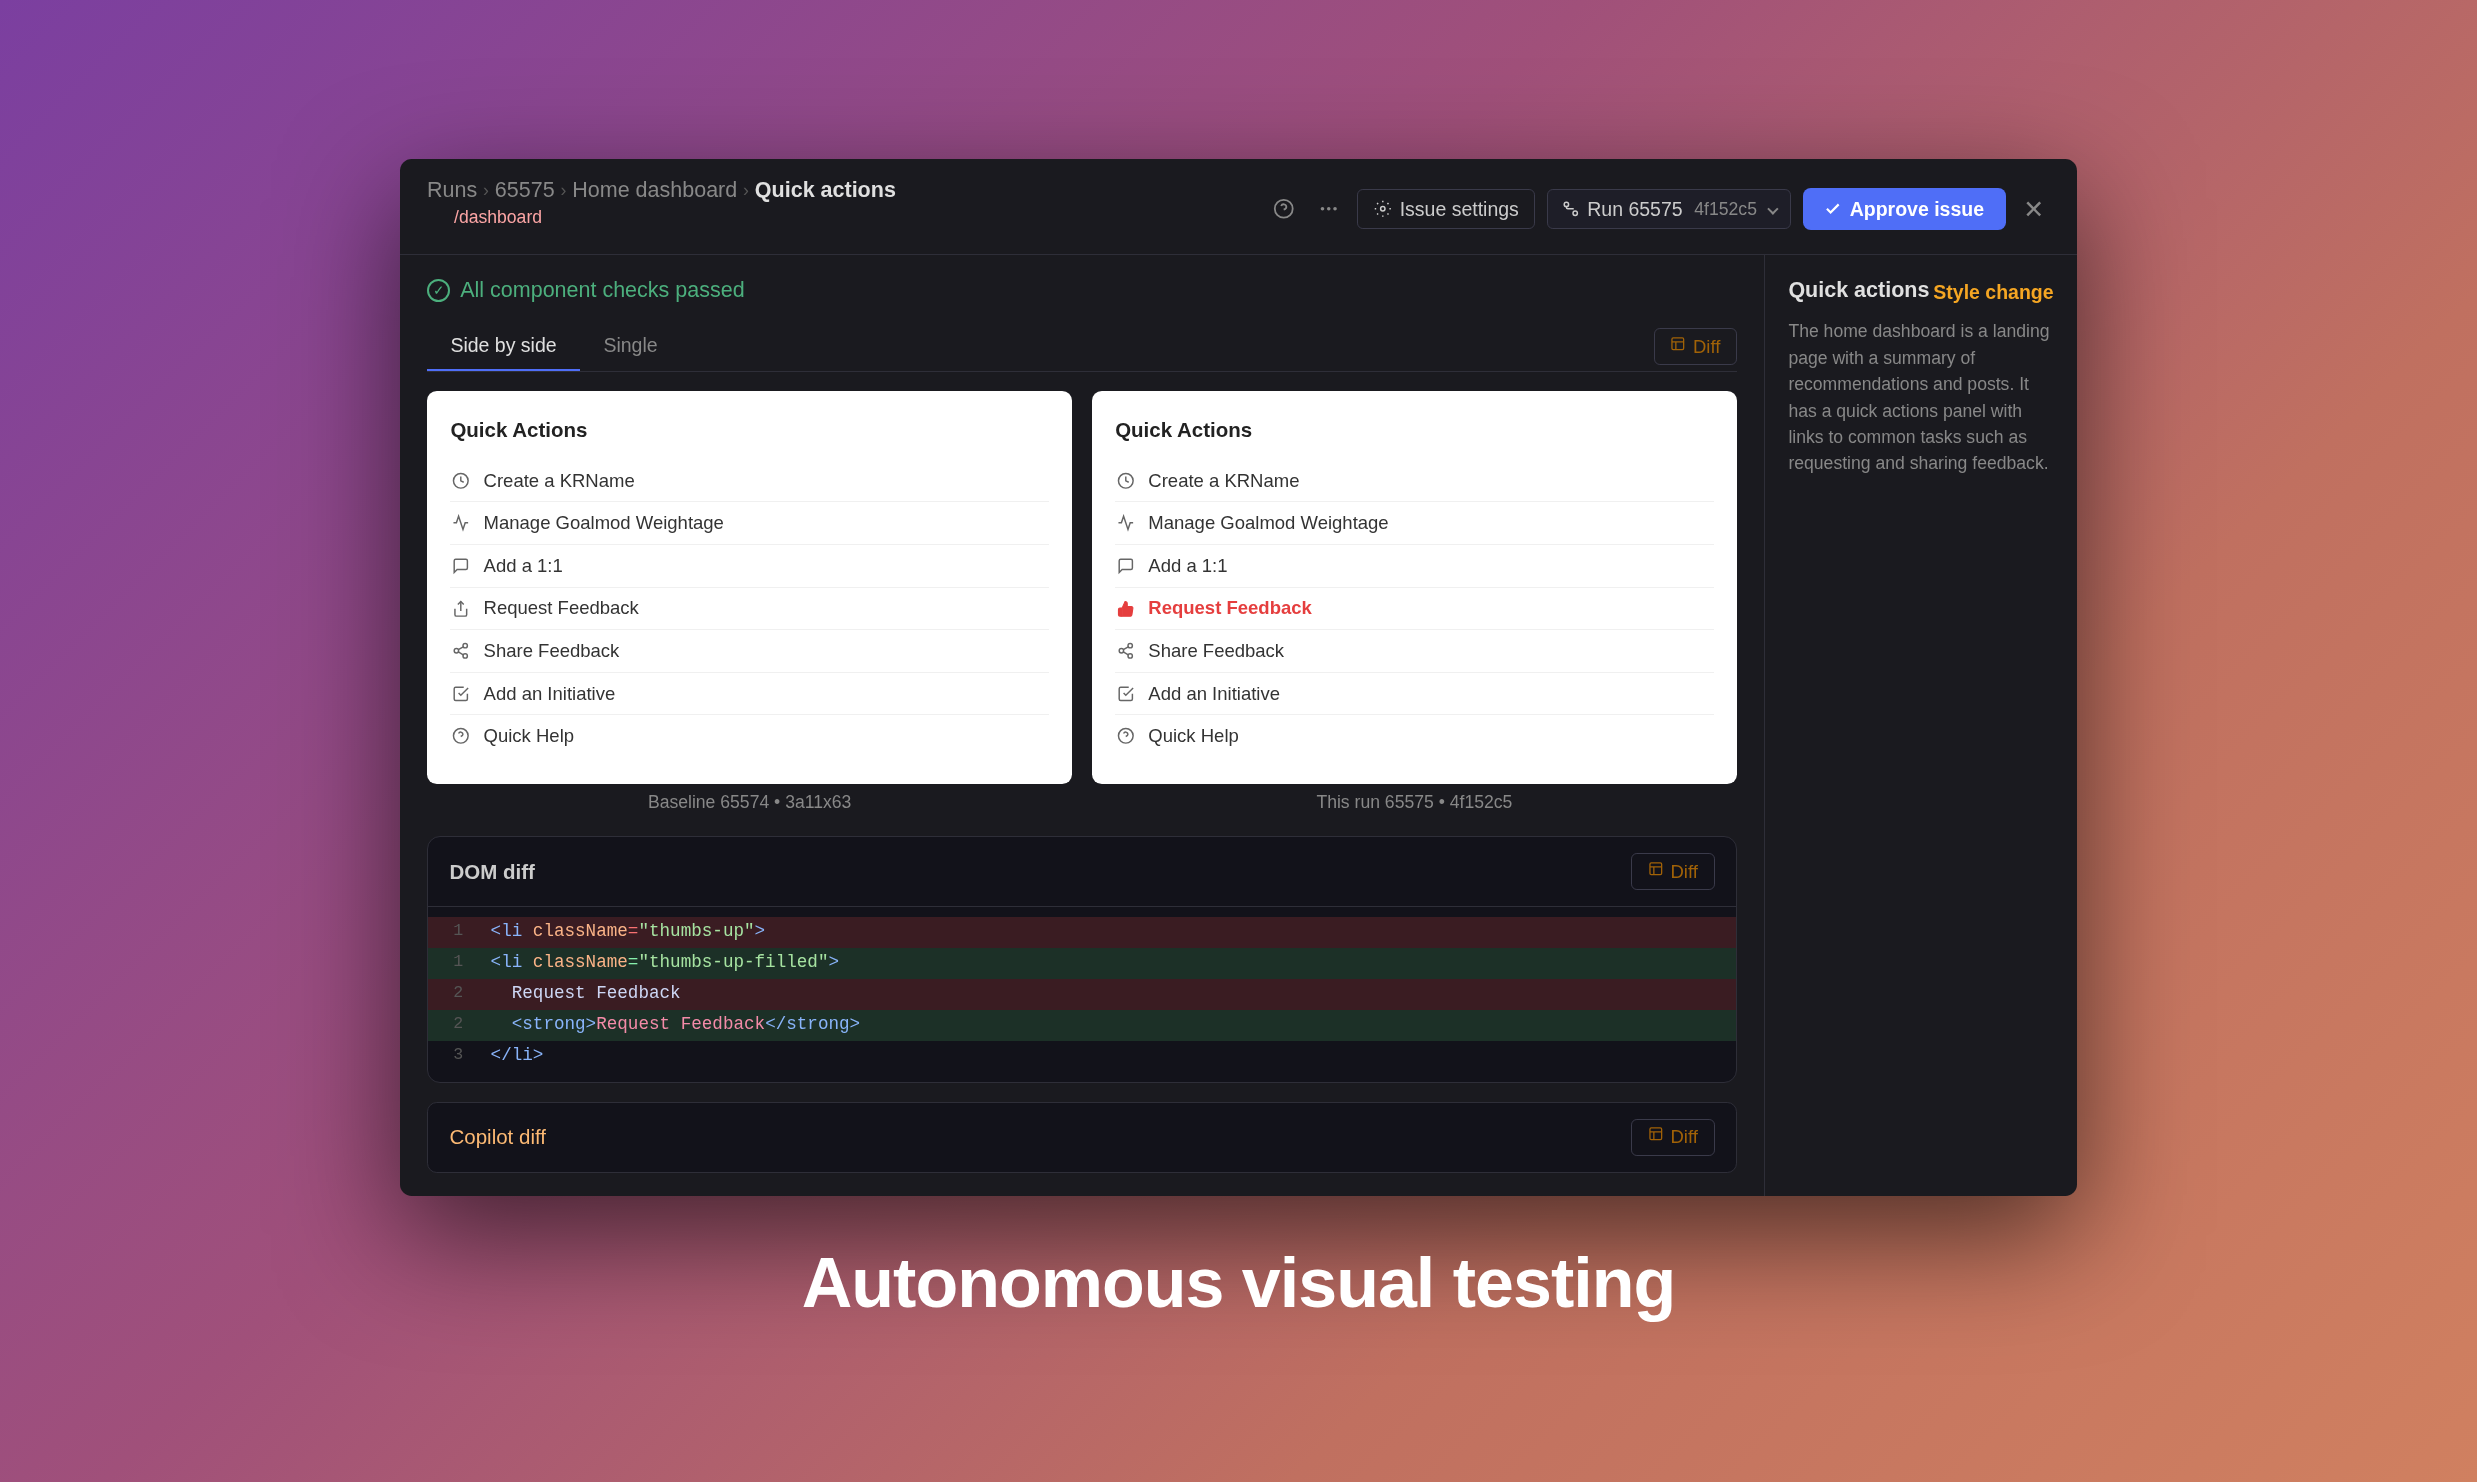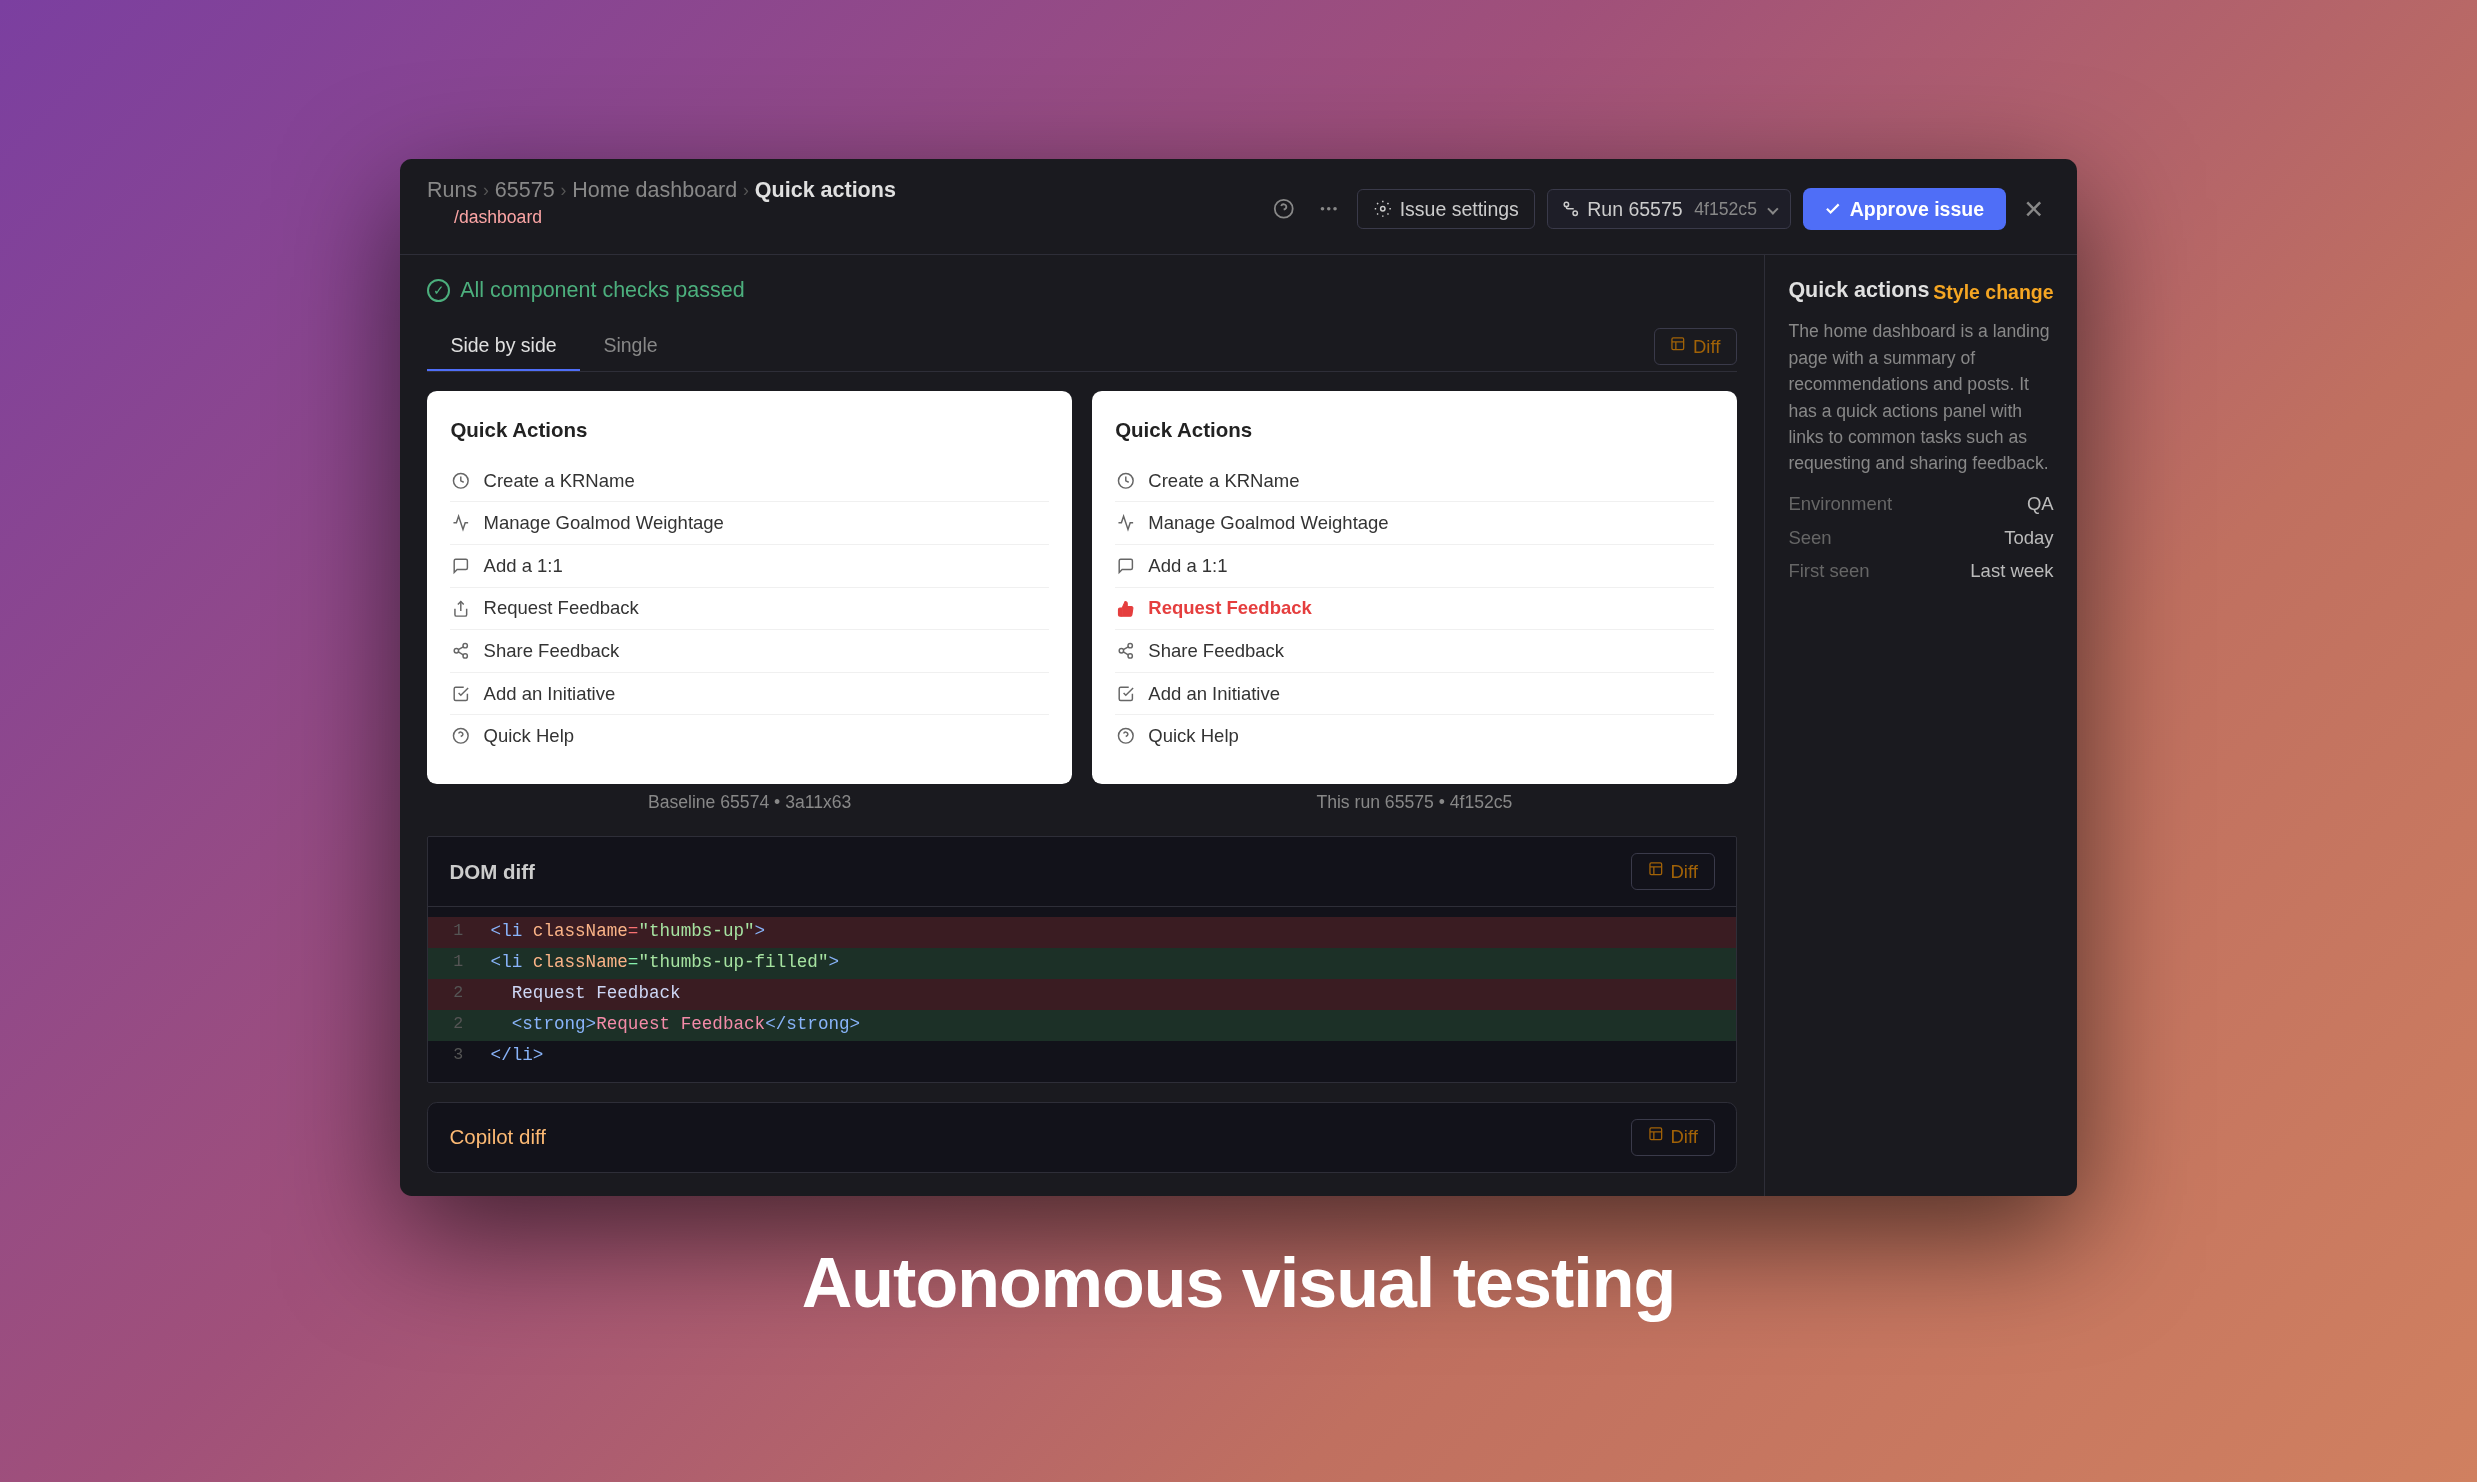--- a/index.html
+++ b/index.html
@@ -227,21 +227,21 @@
     .panel-label {
       font-size: 17.6px;
       color: #888;
       text-align: center;
       margin-top: 7.8px;
     }
     
     .dom-diff {
       background: #12121a;
       border: 1px solid #2e2e38;
-      border-radius: 2px;
+      border-radius: 13px;
       overflow: hidden;
       margin-bottom: 19.5px;
     }
     .dom-diff-header {
       display: flex;
       align-items: center;
       justify-content: space-between;
       padding: 15.6px 21.5px;
       border-bottom: 1px solid #2e2e38;
     }
@@ -648,32 +648,18 @@
         </div>
       </div>
     </div>
 
     <div class="sidebar">
       <div class="sidebar-title-row">
         <span class="sidebar-title">Quick actions</span>
         <span class="sidebar-style-change">Style change</span>
       </div>
       <p class="sidebar-description">The home dashboard is a landing page with a summary of recommendations and posts. It has a quick actions panel with links to common tasks such as requesting and sharing feedback.</p>
-      <div class="sidebar-meta">
-        <div class="meta-row">
-          <span class="meta-label">Environment</span>
-          <span class="meta-value">QA</span>
-        </div>
-        <div class="meta-row">
-          <span class="meta-label">Seen</span>
-          <span class="meta-value">Today</span>
-        </div>
-        <div class="meta-row">
-          <span class="meta-label">First seen</span>
-          <span class="meta-value">Last week</span>
-        </div>
-      </div>
     </div>
   </div>
 </div>
 
 <div class="tagline">Autonomous visual testing</div>
 
 
 </body></html>

